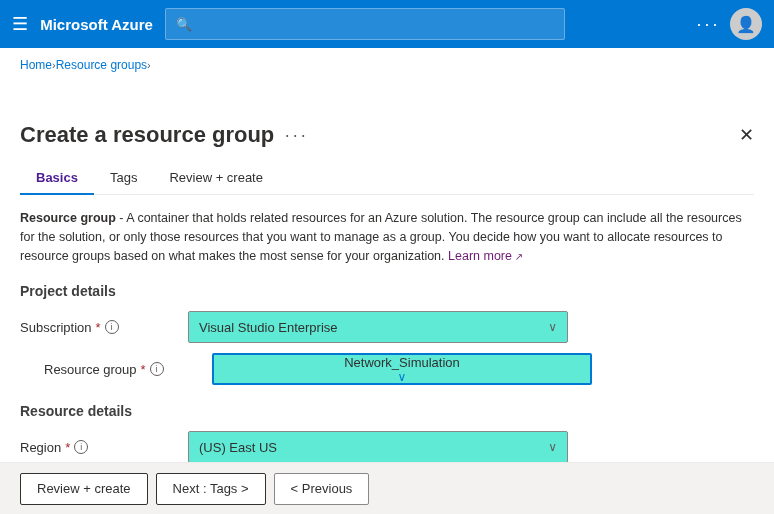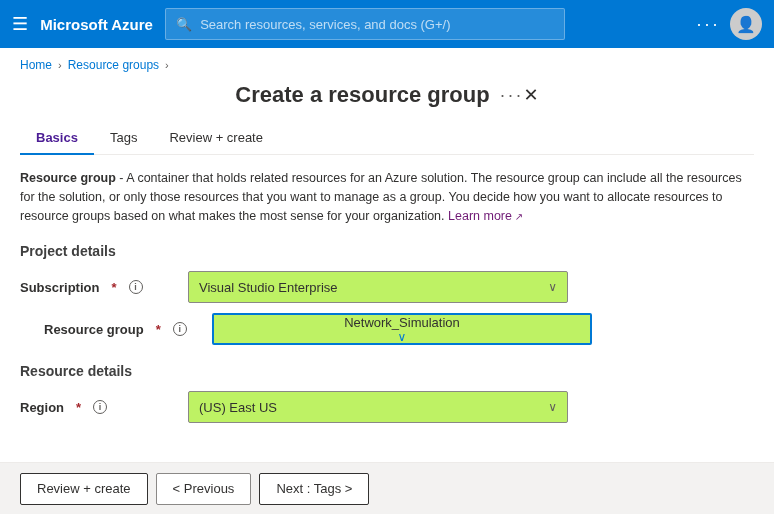--- a/index.html
+++ b/index.html
@@ -45,37 +45,37 @@
       width: 32px; height: 32px; border-radius: 50%;
       background: #ccc; display: flex; align-items: center; justify-content: center;
       color: #555; font-size: 16px; cursor: pointer;
     }
 
     
     .breadcrumb {
       padding: 10px 20px 6px 20px;
       display: flex;
       align-items: center;
-      gap: 6px;
       font-size: 12px;
       text-align: center;
     }
     .breadcrumb a { color: #0078d4; text-decoration: none; }
     .breadcrumb-sep { color: #605e5c; font-size: 11px; }
 
     
     .main-content {
       padding: 0 20px 0 20px;
     }
 
     .page-title-row {
       display: flex;
       align-items: center;
-      justify-content: center;
+      justify-content: space-between;
       padding: 4px 0 14px 0;
+      margin-top: 40px;
     }
     .page-title-left { display: flex; align-items: center; gap: 10px; }
     .page-title {
       font-size: 22px;
       font-weight: 600;
       color: #323130;
     }
     .title-dots { color: #605e5c; font-size: 18px; cursor: pointer; letter-spacing: 2px; }
     .close-btn { font-size: 18px; color: #323130; cursor: pointer; background: none; border: none; }
 
@@ -125,22 +125,21 @@
       align-items: center;
       margin-bottom: 10px;
       gap: 8px;
     }
     .form-label {
       font-size: 13px;
       color: #323130;
       min-width: 160px;
       display: flex;
       align-items: center;
-      gap: 12px;
-      font-weight: bold;
+      gap: 4px;
     }
     .required { color: #a4262c; }
     .info-icon {
       width: 14px; height: 14px; border-radius: 50%;
       border: 1px solid #605e5c;
       color: #605e5c;
       font-size: 9px;
       display: inline-flex;
       align-items: center;
       justify-content: center;
@@ -151,21 +150,21 @@
       max-width: 380px;
       height: 32px;
       border: 1px solid #8a8886;
       border-radius: 2px;
       padding: 0 10px;
       font-size: 13px;
       display: flex;
       align-items: center;
       justify-content: space-between;
       cursor: pointer;
-      background: #bef264;
+      background: #5eead4;
     }
     .form-control.active-border {
       border: 2px solid #0078d4;
       flex-direction: column;
     }
     .chevron-down { color: #605e5c; font-size: 12px; }
 
     .indent-row {
       padding-left: 24px;
     }
@@ -212,21 +211,20 @@
     }
   </style>
 </head>
 <body>
 
 <nav class="top-nav">
   <span class="hamburger-icon">☰</span>
   <span class="azure-logo">Microsoft Azure</span>
   <div class="search-bar">
     <span style="color:rgba(255,255,255,0.8);font-size:13px;">🔍</span>
-    <input type="text" placeholder="Search resources, services, and docs (G+/)" style="">
   </div>
   <div class="nav-right">
     <span class="nav-dots">···</span>
     <div class="avatar">👤</div>
   </div>
 </nav>
 
 <div class="breadcrumb">
   <a href="#">Home</a>
   <span class="breadcrumb-sep">›</span>
@@ -296,15 +294,15 @@
         <span>(US) East US</span>
         <span class="chevron-down">∨</span>
       </div>
     </div>
   </div>
 
 </div>
 
 <div class="footer">
   <button class="btn btn-primary">Review + create</button>
+  <button class="btn btn-accent">Next : Tags &gt;</button>
   <button class="btn btn-secondary">&lt; Previous</button>
-  <button class="btn btn-accent">Next : Tags &gt;</button>
 </div>
 
 </body></html>

